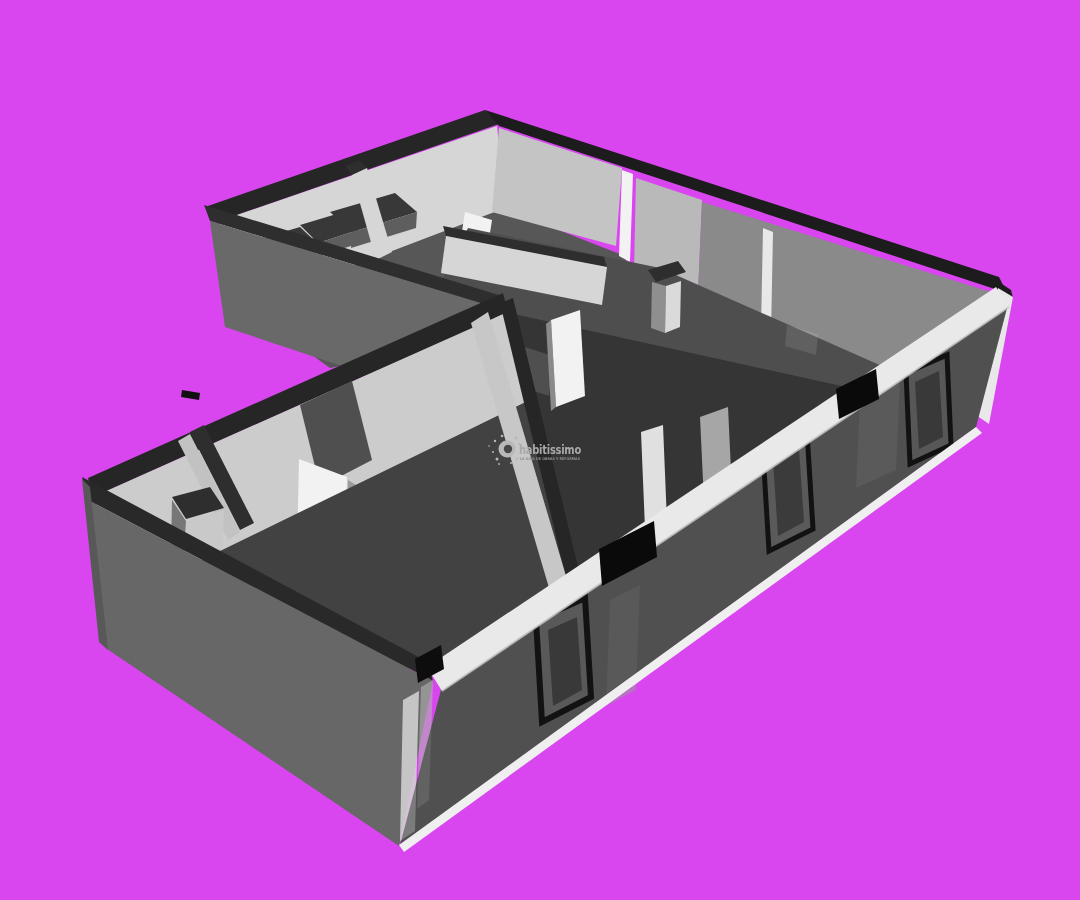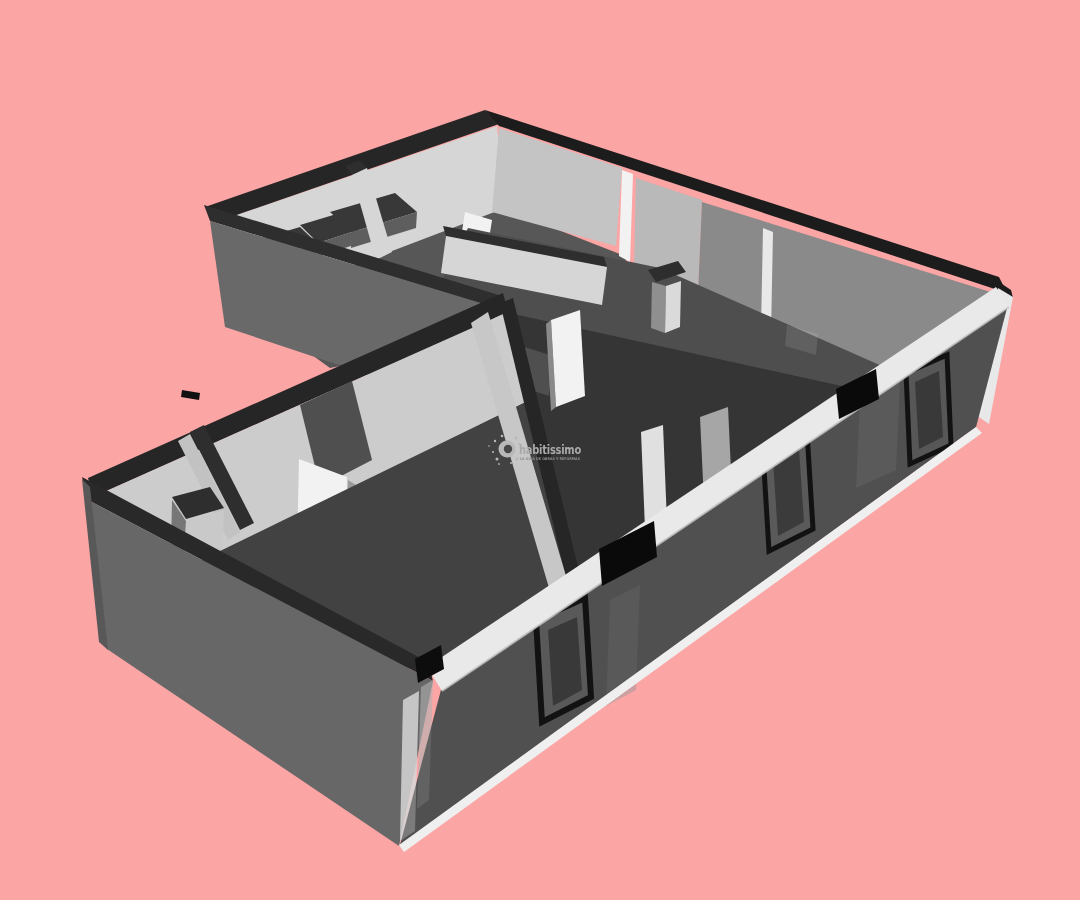--- a/index.html
+++ b/index.html
@@ -1,16 +1,16 @@
 <!DOCTYPE html>
 <html><head>
 <meta charset="utf-8">
 <style>
   html,body{margin:0;padding:0;background:#ffffff;}
-  .stage{position:relative;width:1080px;height:900px;background:#fca5a5;overflow:hidden;
+  .stage{position:relative;width:1080px;height:900px;background:#d946ef;overflow:hidden;
          font-family:"DejaVu Sans","Liberation Sans",sans-serif;}
   svg{display:block}
   
   .cap      {fill:#262626}
   .cap2     {fill:#2e2e2e}
   .capblack {fill:#1c1c1c}
   .wbright  {fill:#d6d6d6}
   .wbright2 {fill:#c4c4c4}
   .wlight3  {fill:#b9b9b9}
   .wmed     {fill:#8a8a8a}

